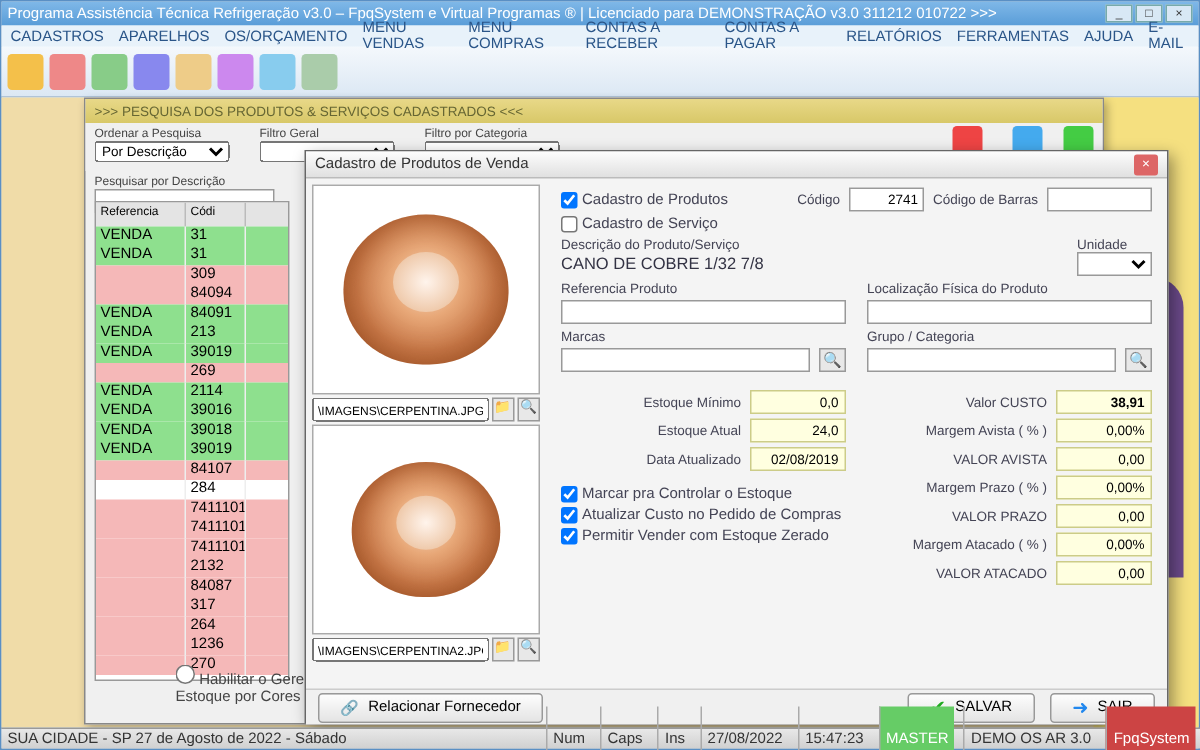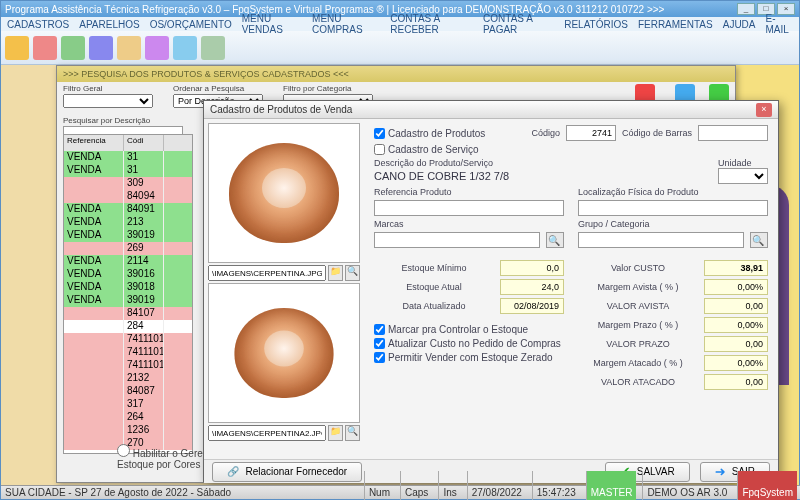--- a/index.html
+++ b/index.html
@@ -46,21 +46,21 @@
 .frow{display:flex;gap:6px;align-items:center}
 .flbl{font-size:9px;color:#445}
 .finput{height:16px;border:1px solid #999;background:#fff;padding:0 3px;font-size:9px}
 .fval{height:16px;background:#ffffe0;border:1px solid #cc8;padding:0 4px;text-align:right;font-size:9px;display:flex;align-items:center;justify-content:flex-end}
 .chk{display:flex;align-items:flex-start;gap:3px;font-size:9px;color:#445}
 .chk input{width:11px;height:11px}
 .desc-big{font-weight:normal;font-size:11px;color:#334;padding:2px 0}
 .two-col{display:flex;gap:14px}
 .col{flex:1;display:flex;flex-direction:column;gap:3px}
 .kv{display:flex;justify-content:space-between;align-items:center;gap:6px}
-.kv .flbl{flex:1;text-align:center}
+.kv .flbl{flex:1;text-align:right}
 .kv .fval{width:64px}
 .srch-ic{width:18px;height:16px;background:#e8e8e8;border:1px solid #999;display:flex;align-items:center;justify-content:center;font-size:10px}
 .dlg-foot{height:24px;border-top:1px solid #ccc;display:flex;align-items:center;padding:0 8px;gap:10px;background:#f0f0f0}
 .bigbtn{height:20px;padding:0 14px;background:linear-gradient(#fdfdfd,#e4e4e4);border:1px solid #999;border-radius:3px;display:flex;align-items:center;gap:6px;font-size:9px}
 .ic-green{color:#2a2;font-size:13px}
 .ic-blue{color:#28e;font-size:13px}
 .legend{position:absolute;left:60px;bottom:12px;display:flex;gap:18px;font-size:8px;color:#444;align-items:center}
 .sw{width:10px;height:10px;display:inline-block;border:1px solid #888}
 .statusbar{position:absolute;left:0;bottom:0;width:800px;height:14px;background:linear-gradient(#e8e8e8,#d0d0d0);display:flex;align-items:center;font-size:8px;color:#333;padding:0 4px;gap:6px;border-top:1px solid #999}
 .statusbar .seg{padding:16px 4px;border-left:1px solid #aaa}
@@ -104,26 +104,26 @@
   </div>
 
   <div class="content">
     <div class="yellowstrip"></div>
     <div class="person"></div>
 
     <div class="search-win">
       <div class="search-hdr">&gt;&gt;&gt;  PESQUISA DOS PRODUTOS &amp; SERVIÇOS CADASTRADOS  &lt;&lt;&lt;</div>
       <div class="search-filters">
         <div class="sf-col">
+          <span class="sf-lbl">Ordenar a Pesquisa</span>
+          <select class="sf-sel"><option>Por Descrição</option></select>
+        </div>
+        <div class="sf-col">
           <span class="sf-lbl">Filtro Geral</span>
           <select class="sf-sel"><option></option></select>
-        </div>
-        <div class="sf-col">
-          <span class="sf-lbl">Ordenar a Pesquisa</span>
-          <select class="sf-sel"><option>Por Descrição</option></select>
         </div>
         <div class="sf-col">
           <span class="sf-lbl">Filtro por Categoria</span>
           <select class="sf-sel"><option></option></select>
         </div>
       </div>
       <div style="position:absolute;left:6px;top:50px" class="sf-col">
         <span class="sf-lbl">Pesquisar por Descrição</span>
         <input class="finput" style="width: 120px;">
       </div>

